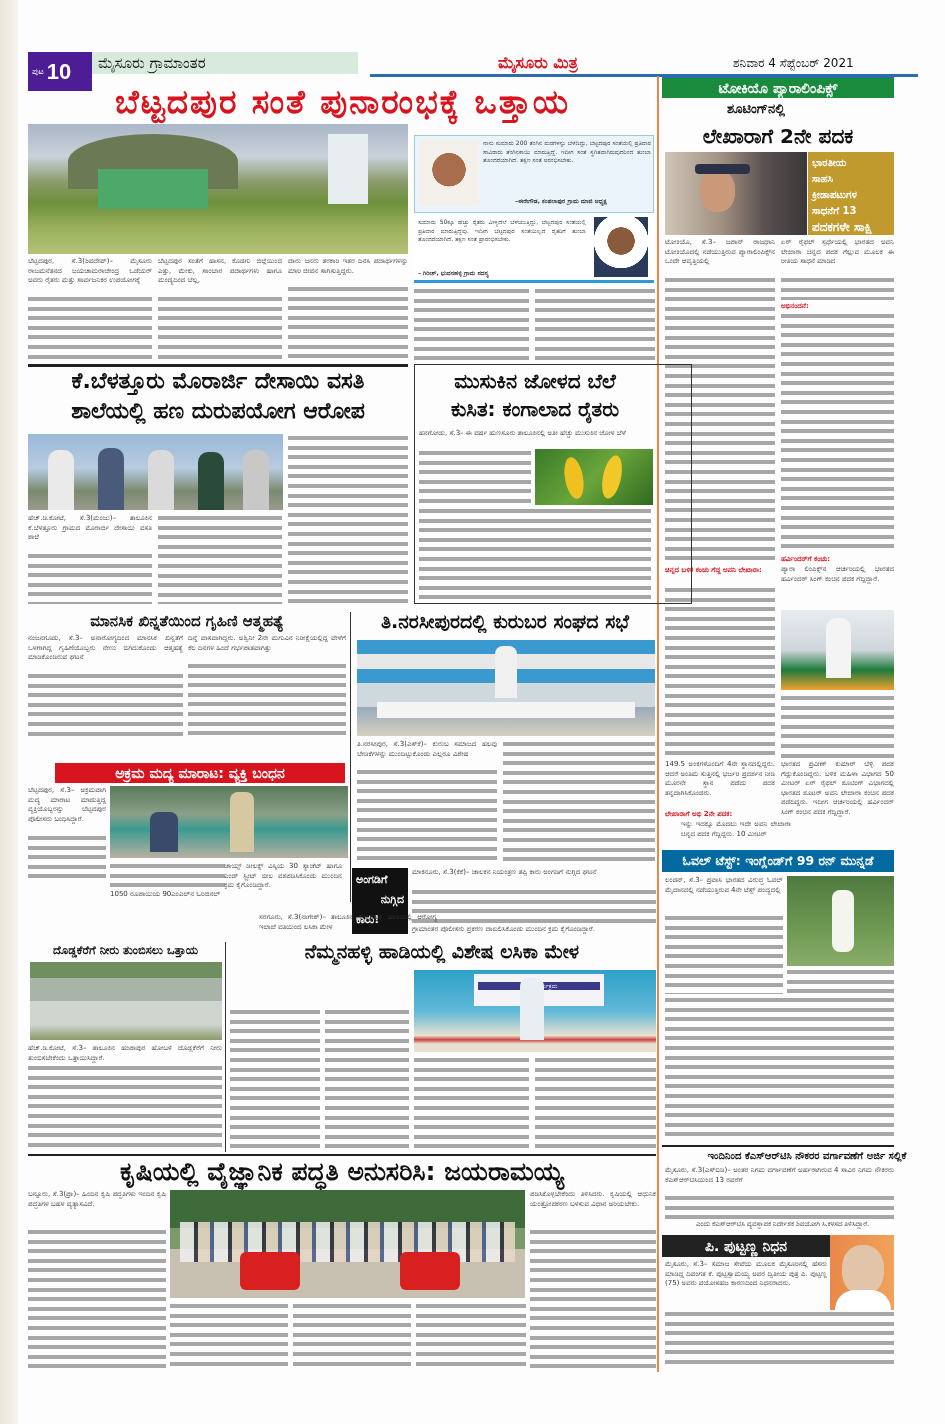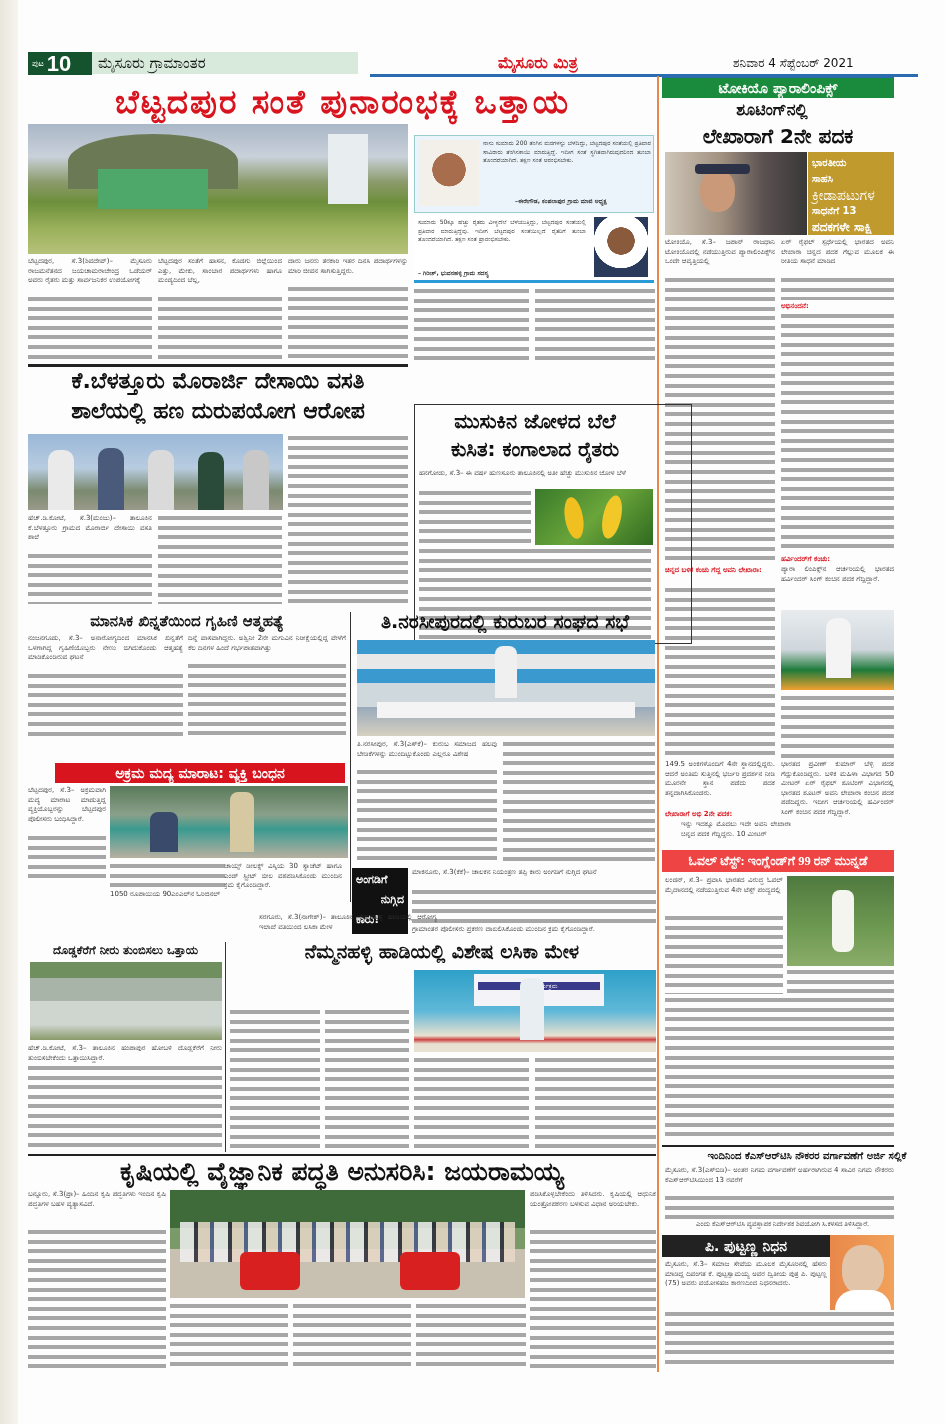--- a/index.html
+++ b/index.html
@@ -15,21 +15,21 @@
 .leftstrip{position:absolute;left:0;top:0;width:18px;height:1424px;background:linear-gradient(90deg,#e9e6dc,#f6f4ee)}
 </style>
 </head>
 <body>
 
 <div class="page">
   <div class="leftstrip"></div>
 
   <div class="abs" style="left:28px;top:52px;width:890px;height:24px;">
     <div class="abs" style="left:0;top0;top:0;width:330px;height:22px;background:#d7eadb;"></div>
-    <div class="abs" style="left:0;top:0;width:64px;height:23px;background:#14532d;color:#fff;display:flex;align-items:center;">
+    <div class="abs" style="left:0;top:0;width:64px;height:39px;background:#4c1d95;color:#fff;display:flex;align-items:center;">
       <span style="font-size:8px;margin-left:4px;">ಪುಟ</span>
       <span style="font-size:22px;font-weight:bold;margin-left:3px;font-family:'Liberation Sans',sans-serif;">10</span>
     </div>
     <div class="abs" style="left:70px;top:2px;font-size:15px;color:#111;">ಮೈಸೂರು ಗ್ರಾಮಾಂತರ</div>
     <div class="abs" style="left:470px;top:1px;font-size:16px;font-weight:bold;color:#d8141e;">ಮೈಸೂರು ಮಿತ್ರ</div>
     <div class="abs" style="left:705px;top:4px;font-size:12px;color:#111;">ಶನಿವಾರ 4 ಸೆಪ್ಟೆಂಬರ್ 2021</div>
     <div class="abs" style="left:342px;top:22px;width:548px;height:3px;background:#2b6cb0;"></div>
   </div>
 
   <div class="abs hl-red" style="left:30px;top:82px;width:625px;font-size:33px;letter-spacing:2px;">ಬೆಟ್ಟದಪುರ ಸಂತೆ ಪುನಾರಂಭಕ್ಕೆ ಒತ್ತಾಯ</div>
@@ -58,30 +58,30 @@
   <div class="abs lines" style="left:158px;top:295px;width:124px;height:68px;"></div>
   <div class="abs txt" style="left:288px;top:257px;width:120px;height:28px;">ದಾರು ಜನರು ತರಕಾರಿ ಇತರ ದಿನಸಿ ಪದಾರ್ಥಗಳನ್ನು ಮಾರಿ ಜೀವನ ಸಾಗಿಸುತ್ತಿದ್ದರು.</div>
   <div class="abs lines" style="left:288px;top:285px;width:120px;height:78px;"></div>
   <div class="abs lines" style="left:414px;top:287px;width:115px;height:76px;"></div>
   <div class="abs lines" style="left:535px;top:287px;width:120px;height:76px;"></div>
 
   <div class="abs" style="left:657px;top:76px;width:2px;height:1330px;background:#e8884a;"></div>
   <div class="abs" style="left:662px;top:76px;width:232px;height:22px;background:#1a8a3c;border-top:2px solid #2b6cb0;">
     <div style="color:#fff;font-size:14px;font-weight:bold;text-align:center;line-height:20px;white-space:nowrap;">ಟೋಕಿಯೊ ಪ್ಯಾರಾಲಿಂಪಿಕ್ಸ್</div>
   </div>
-  <div class="abs hl-black" style="left:656px;top:101px;width:232px;font-size:16px;font-family:Liberation Mono, monospace;">ಶೂಟಿಂಗ್‌ನಲ್ಲಿ</div>
+  <div class="abs hl-black" style="left:640px;top:101px;width:232px;font-size:13px;">ಶೂಟಿಂಗ್‌ನಲ್ಲಿ</div>
   <div class="abs hl-black" style="left:662px;top:124px;width:232px;font-size:20px;">ಲೇಖಾರಾಗೆ 2ನೇ ಪದಕ</div>
   <div class="abs photo" style="left:665px;top:152px;width:142px;height:83px;background:linear-gradient(90deg,#cfc6b8,#a09080 40%,#5a5050 70%,#3a3838);">
     <div class="abs" style="left:35px;top:18px;width:35px;height:42px;background:#c9997a;border-radius:45%;"></div>
     <div class="abs" style="left:30px;top:12px;width:55px;height:10px;background:#2b3248;border-radius:4px;"></div>
   </div>
   <div class="abs" style="left:808px;top:152px;width:86px;height:83px;background:#c09a2c;padding:3px 4px;">
     <div style="color:#fff;font-size:10px;font-weight:bold;line-height:16px;white-space:nowrap;">ಭಾರತೀಯ</div>
     <div style="color:#fff;font-size:10px;font-weight:bold;line-height:16px;white-space:nowrap;">ಸಾಹಸಿ</div>
-    <div style="color:#fff;font-size:14px;font-weight:normal;line-height:16px;white-space:nowrap;">ಕ್ರೀಡಾಪಟುಗಳ</div>
+    <div style="color:#fff;font-size:10px;font-weight:bold;line-height:16px;white-space:nowrap;">ಕ್ರೀಡಾಪಟುಗಳ</div>
     <div style="color:#fff;font-size:10px;font-weight:bold;line-height:16px;white-space:nowrap;">ಸಾಧನೆಗೆ 13</div>
     <div style="color:#fff;font-size:12px;font-weight:bold;line-height:16px;white-space:nowrap;">ಪದಕಗಳೇ ಸಾಕ್ಷಿ</div>
   </div>
   <div class="abs txt" style="left:665px;top:238px;width:110px;height:38px;">ಟೋಕಿಯೊ, ಸೆ.3– ಜಪಾನ್ ರಾಜಧಾನಿ ಟೋಕಿಯೊದಲ್ಲಿ ನಡೆಯುತ್ತಿರುವ ಪ್ಯಾರಾಲಿಂಪಿಕ್ಸ್‌ನ ಒಂದೇ ಆವೃತ್ತಿಯಲ್ಲಿ</div>
   <div class="abs lines" style="left:665px;top:276px;width:110px;height:288px;"></div>
   <div class="abs txt" style="left:781px;top:238px;width:113px;height:38px;">ಏರ್ ರೈಫಲ್ ಸ್ಪರ್ಧೆಯಲ್ಲಿ ಭಾರತದ ಅವನಿ ಲೇಖಾರಾ ಚಿನ್ನದ ಪದಕ ಗೆಲ್ಲುವ ಮೂಲಕ ಈ ರೀತಿಯ ಸಾಧನೆ ಮಾಡಿದ</div>
   <div class="abs lines" style="left:781px;top:276px;width:113px;height:24px;"></div>
   <div class="abs txt" style="left:781px;top:302px;width:60px;height:10px;color:#d8141e;font-weight:bold;">ಅಭಿನಂದನೆ:</div>
   <div class="abs lines" style="left:781px;top:312px;width:113px;height:242px;"></div>
   <div class="abs txt" style="left:781px;top:555px;width:113px;height:10px;color:#d8141e;font-weight:bold;">ಹರ್ವಿಂದರ್‌ಗೆ ಕಂಚು:</div>
@@ -90,21 +90,21 @@
   <div class="abs lines" style="left:665px;top:586px;width:110px;height:172px;"></div>
   <div class="abs photo" style="left:781px;top:610px;width:113px;height:80px;background:linear-gradient(180deg,#e8ecef,#cfd6dc 50%,#1d7a3a 75%,#f0a030);">
     <div class="abs" style="left:45px;top:8px;width:25px;height:60px;background:#f4f4f4;border-radius:10px 10px 0 0;"></div>
   </div>
   <div class="abs lines" style="left:781px;top:694px;width:113px;height:64px;"></div>
   <div class="abs txt" style="left:665px;top:760px;width:110px;height:48px;">149.5 ಅಂಕಗಳೊಂದಿಗೆ 4ನೇ ಸ್ಥಾನದಲ್ಲಿದ್ದರು. ಆದರೆ ಅಂತಿಮ ಸುತ್ತಿನಲ್ಲಿ ಭರ್ಜರಿ ಪ್ರದರ್ಶನ ನೀಡಿ ಮೂರನೇ ಸ್ಥಾನ ಪಡೆದು ಪದಕ ತನ್ನದಾಗಿಸಿಕೊಂಡರು.</div>
   <div class="abs txt" style="left:781px;top:760px;width:113px;height:86px;">ಭಾರತದ ಪ್ರವೀಣ್ ಕುಮಾರ್ ಬೆಳ್ಳಿ ಪದಕ ಗೆದ್ದುಕೊಂಡಿದ್ದರು. ಬಳಿಕ ಮಹಿಳಾ ವಿಭಾಗದ 50 ಮೀಟರ್ ಏರ್ ರೈಫಲ್ ಶೂಟಿಂಗ್ ವಿಭಾಗದಲ್ಲಿ ಭಾರತದ ಶೂಟರ್ ಅವನಿ ಲೇಖಾರಾ ಕಂಚಿನ ಪದಕ ಪಡೆದಿದ್ದರು. ಇದೀಗ ಆರ್ಚರಿಯಲ್ಲಿ ಹರ್ವಿಂದರ್ ಸಿಂಗ್ ಕಂಚಿನ ಪದಕ ಗೆದ್ದಿದ್ದಾರೆ.</div>
   <div class="abs txt" style="left:665px;top:810px;width:110px;height:10px;color:#d8141e;font-weight:bold;">ಲೇಖಾರಾಗೆ ಅಭಿ 2ನೇ ಪದಕ:</div>
   <div class="abs txt" style="left:681px;top:820px;width:110px;height:28px;">ಇನ್ನು ಇದಕ್ಕೂ ಮೊದಲು ಇದೇ ಅವನಿ ಲೇಖಾರಾ ಚಿನ್ನದ ಪದಕ ಗೆದ್ದಿದ್ದರು. 10 ಮೀಟರ್</div>
 
-  <div class="abs" style="left:662px;top:850px;width:232px;height:22px;background:#ef4444;font-family:Liberation Serif, serif;">
+  <div class="abs" style="left:662px;top:850px;width:232px;height:22px;background:#0369a1;">
     <div style="color:#fff;font-size:12.5px;font-weight:bold;text-align:center;line-height:22px;white-space:nowrap;">ಓವಲ್ ಟೆಸ್ಟ್: ಇಂಗ್ಲೆಂಡ್‌ಗೆ 99 ರನ್ ಮುನ್ನಡೆ</div>
   </div>
   <div class="abs txt" style="left:665px;top:876px;width:118px;height:38px;">ಲಂಡನ್, ಸೆ.3– ಪ್ರವಾಸಿ ಭಾರತದ ವಿರುದ್ಧ ಓವಲ್ ಮೈದಾನದಲ್ಲಿ ನಡೆಯುತ್ತಿರುವ 4ನೇ ಟೆಸ್ಟ್ ಪಂದ್ಯದಲ್ಲಿ</div>
   <div class="abs lines" style="left:665px;top:914px;width:118px;height:80px;"></div>
   <div class="abs photo" style="left:787px;top:876px;width:107px;height:90px;background:linear-gradient(180deg,#4f7a3f,#6f9a52 60%,#8aac6a);">
     <div class="abs" style="left:45px;top:14px;width:22px;height:62px;background:#f5f5f0;border-radius:8px;"></div>
   </div>
   <div class="abs lines" style="left:787px;top:968px;width:107px;height:26px;"></div>
   <div class="abs lines" style="left:665px;top:996px;width:229px;height:146px;"></div>
 
@@ -132,21 +132,21 @@
     <div class="abs" style="left:70px;top:14px;width:26px;height:62px;background:#4a5a7a;border-radius:10px 10px 0 0;"></div>
     <div class="abs" style="left:120px;top:16px;width:26px;height:60px;background:#dadada;border-radius:10px 10px 0 0;"></div>
     <div class="abs" style="left:170px;top:18px;width:26px;height:58px;background:#2a4a3a;border-radius:10px 10px 0 0;"></div>
     <div class="abs" style="left:215px;top:16px;width:26px;height:60px;background:#c8c8c8;border-radius:10px 10px 0 0;"></div>
   </div>
   <div class="abs lines" style="left:288px;top:434px;width:120px;height:170px;"></div>
   <div class="abs txt" style="left:28px;top:514px;width:124px;height:38px;">ಹೆಚ್.ಡಿ.ಕೋಟೆ, ಸೆ.3(ಮಂಜು)– ತಾಲೂಕಿನ ಕೆ.ಬೆಳತ್ತೂರು ಗ್ರಾಮದ ಮೊರಾರ್ಜಿ ದೇಸಾಯಿ ವಸತಿ ಶಾಲೆ</div>
   <div class="abs lines" style="left:28px;top:552px;width:124px;height:52px;"></div>
   <div class="abs lines" style="left:158px;top:514px;width:124px;height:90px;"></div>
 
-  <div class="abs" style="left:414px;top:364px;width:278px;height:240px;border:1px solid #333;margin-top:40px;">
+  <div class="abs" style="left:414px;top:364px;width:278px;height:240px;border:1px solid #333;">
     <div class="abs hl-black" style="left:0;top:4px;width:240px;font-size:20px;">ಮುಸುಕಿನ ಜೋಳದ ಬೆಲೆ</div>
     <div class="abs hl-black" style="left:0;top:32px;width:240px;font-size:20px;">ಕುಸಿತ: ಕಂಗಾಲಾದ ರೈತರು</div>
     <div class="abs txt" style="left:4px;top:64px;width:232px;height:20px;">ಹನಗೋಡು, ಸೆ.3– ಈ ವರ್ಷ ಹುಣಸೂರು ತಾಲೂಕಿನಲ್ಲಿ ಅತೀ ಹೆಚ್ಚು ಮುಸುಕಿನ ಜೋಳ ಬೆಳೆ</div>
     <div class="abs lines" style="left:4px;top:84px;width:112px;height:56px;"></div>
     <div class="abs photo" style="left:120px;top:84px;width:118px;height:56px;background:linear-gradient(135deg,#3a7a2a,#6aa53a 50%,#2f6a20);">
       <div class="abs" style="left:30px;top:8px;width:18px;height:42px;background:#f0c020;border-radius:50%;transform:rotate(-10deg);"></div>
       <div class="abs" style="left:68px;top:6px;width:18px;height:44px;background:#f2c828;border-radius:50%;transform:rotate(12deg);"></div>
     </div>
     <div class="abs lines" style="left:4px;top:142px;width:232px;height:92px;"></div>
   </div>

